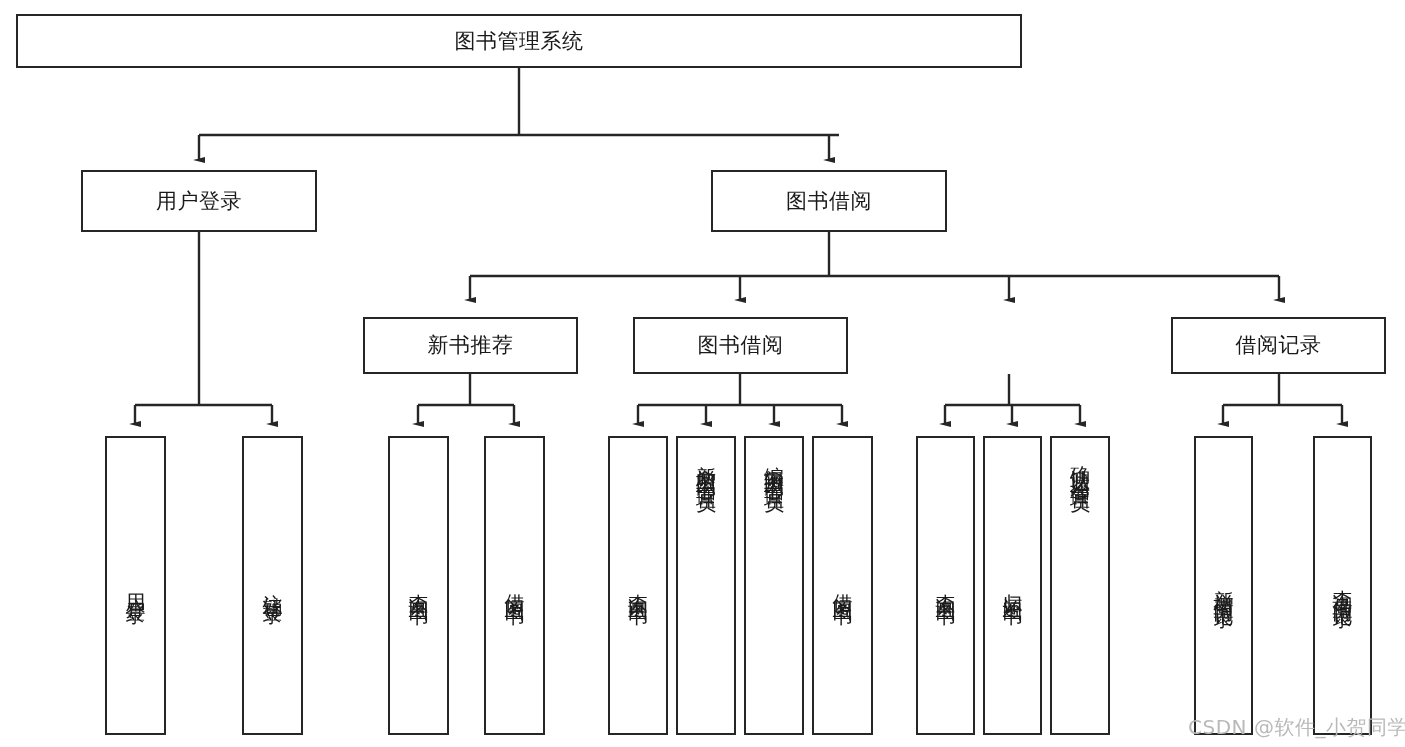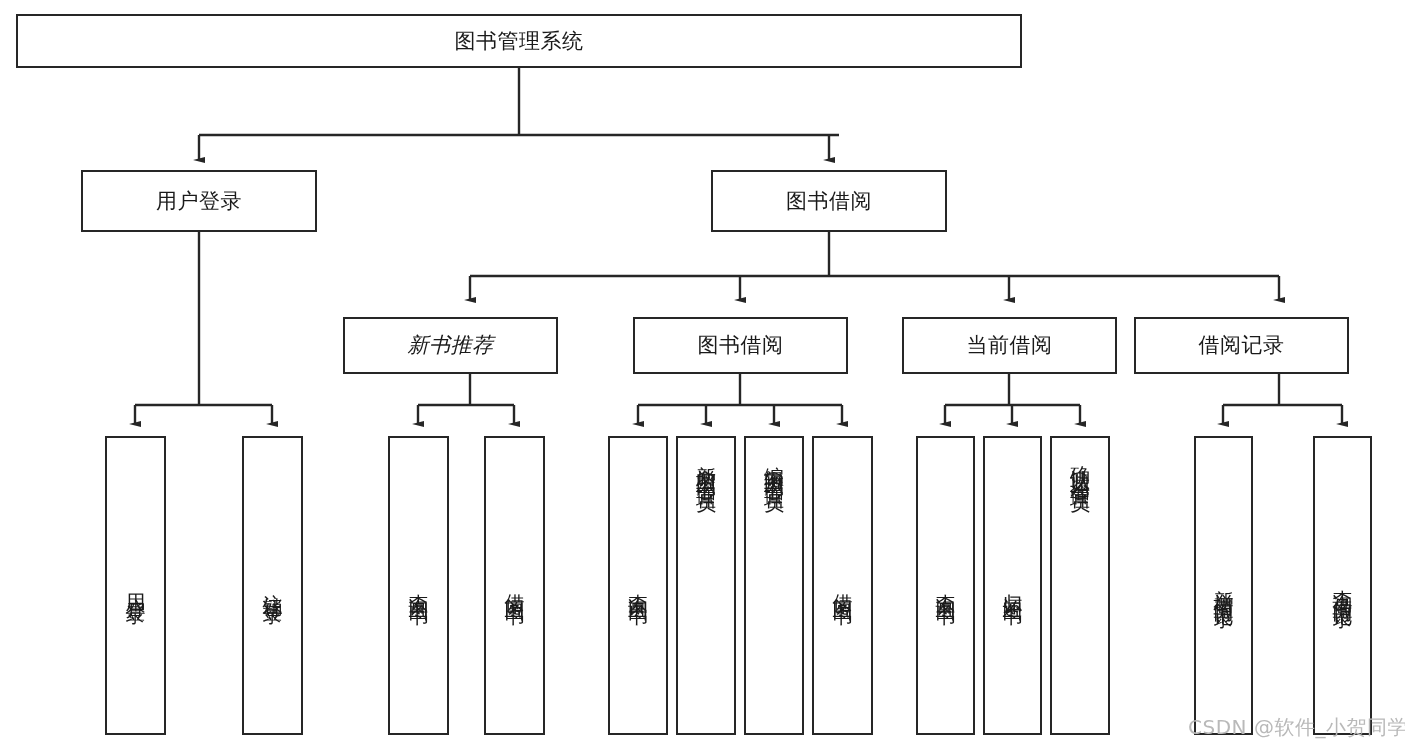--- a/index.html
+++ b/index.html
@@ -132,30 +132,27 @@
     <span class="node-label">图书管理系统</span>
   </div>
 
   <div class="node-box" style="left:81px; top:170px; width:236px; height:62px;">
     <span class="node-label">用户登录</span>
   </div>
   <div class="node-box" style="left:711px; top:170px; width:236px; height:62px;">
     <span class="node-label">图书借阅</span>
   </div>
 
-  <div class="node-box" style="left:343px; top:317px; width:215px; height:57px;font-style:italic;">
+  <div class="node-box" style="left:363px; top:317px; width:215px; height:57px;">
     <span class="node-label">新书推荐</span>
   </div>
   <div class="node-box" style="left:633px; top:317px; width:215px; height:57px;text-align:center;">
     <span class="node-label">图书借阅</span>
   </div>
-  <div class="node-box" style="left:902px; top:317px; width:215px; height:57px;">
-    <span class="node-label">当前借阅</span>
-  </div>
-  <div class="node-box" style="left:1134px; top:317px; width:215px; height:57px;justify-content:center;">
+  <div class="node-box" style="left:1171px; top:317px; width:215px; height:57px;justify-content:center;">
     <span class="node-label">借阅记录</span>
   </div>
 
   <div class="node-box vertical centered" style="left:105px; top:436px; width:61px; height:299px;">
     <span class="node-label">用户登录</span>
   </div>
   <div class="node-box vertical centered" style="left:242px; top:436px; width:61px; height:299px;">
     <span class="node-label">注销登录</span>
   </div>
   <div class="node-box vertical centered" style="left:388px; top:436px; width:61px; height:299px;">

